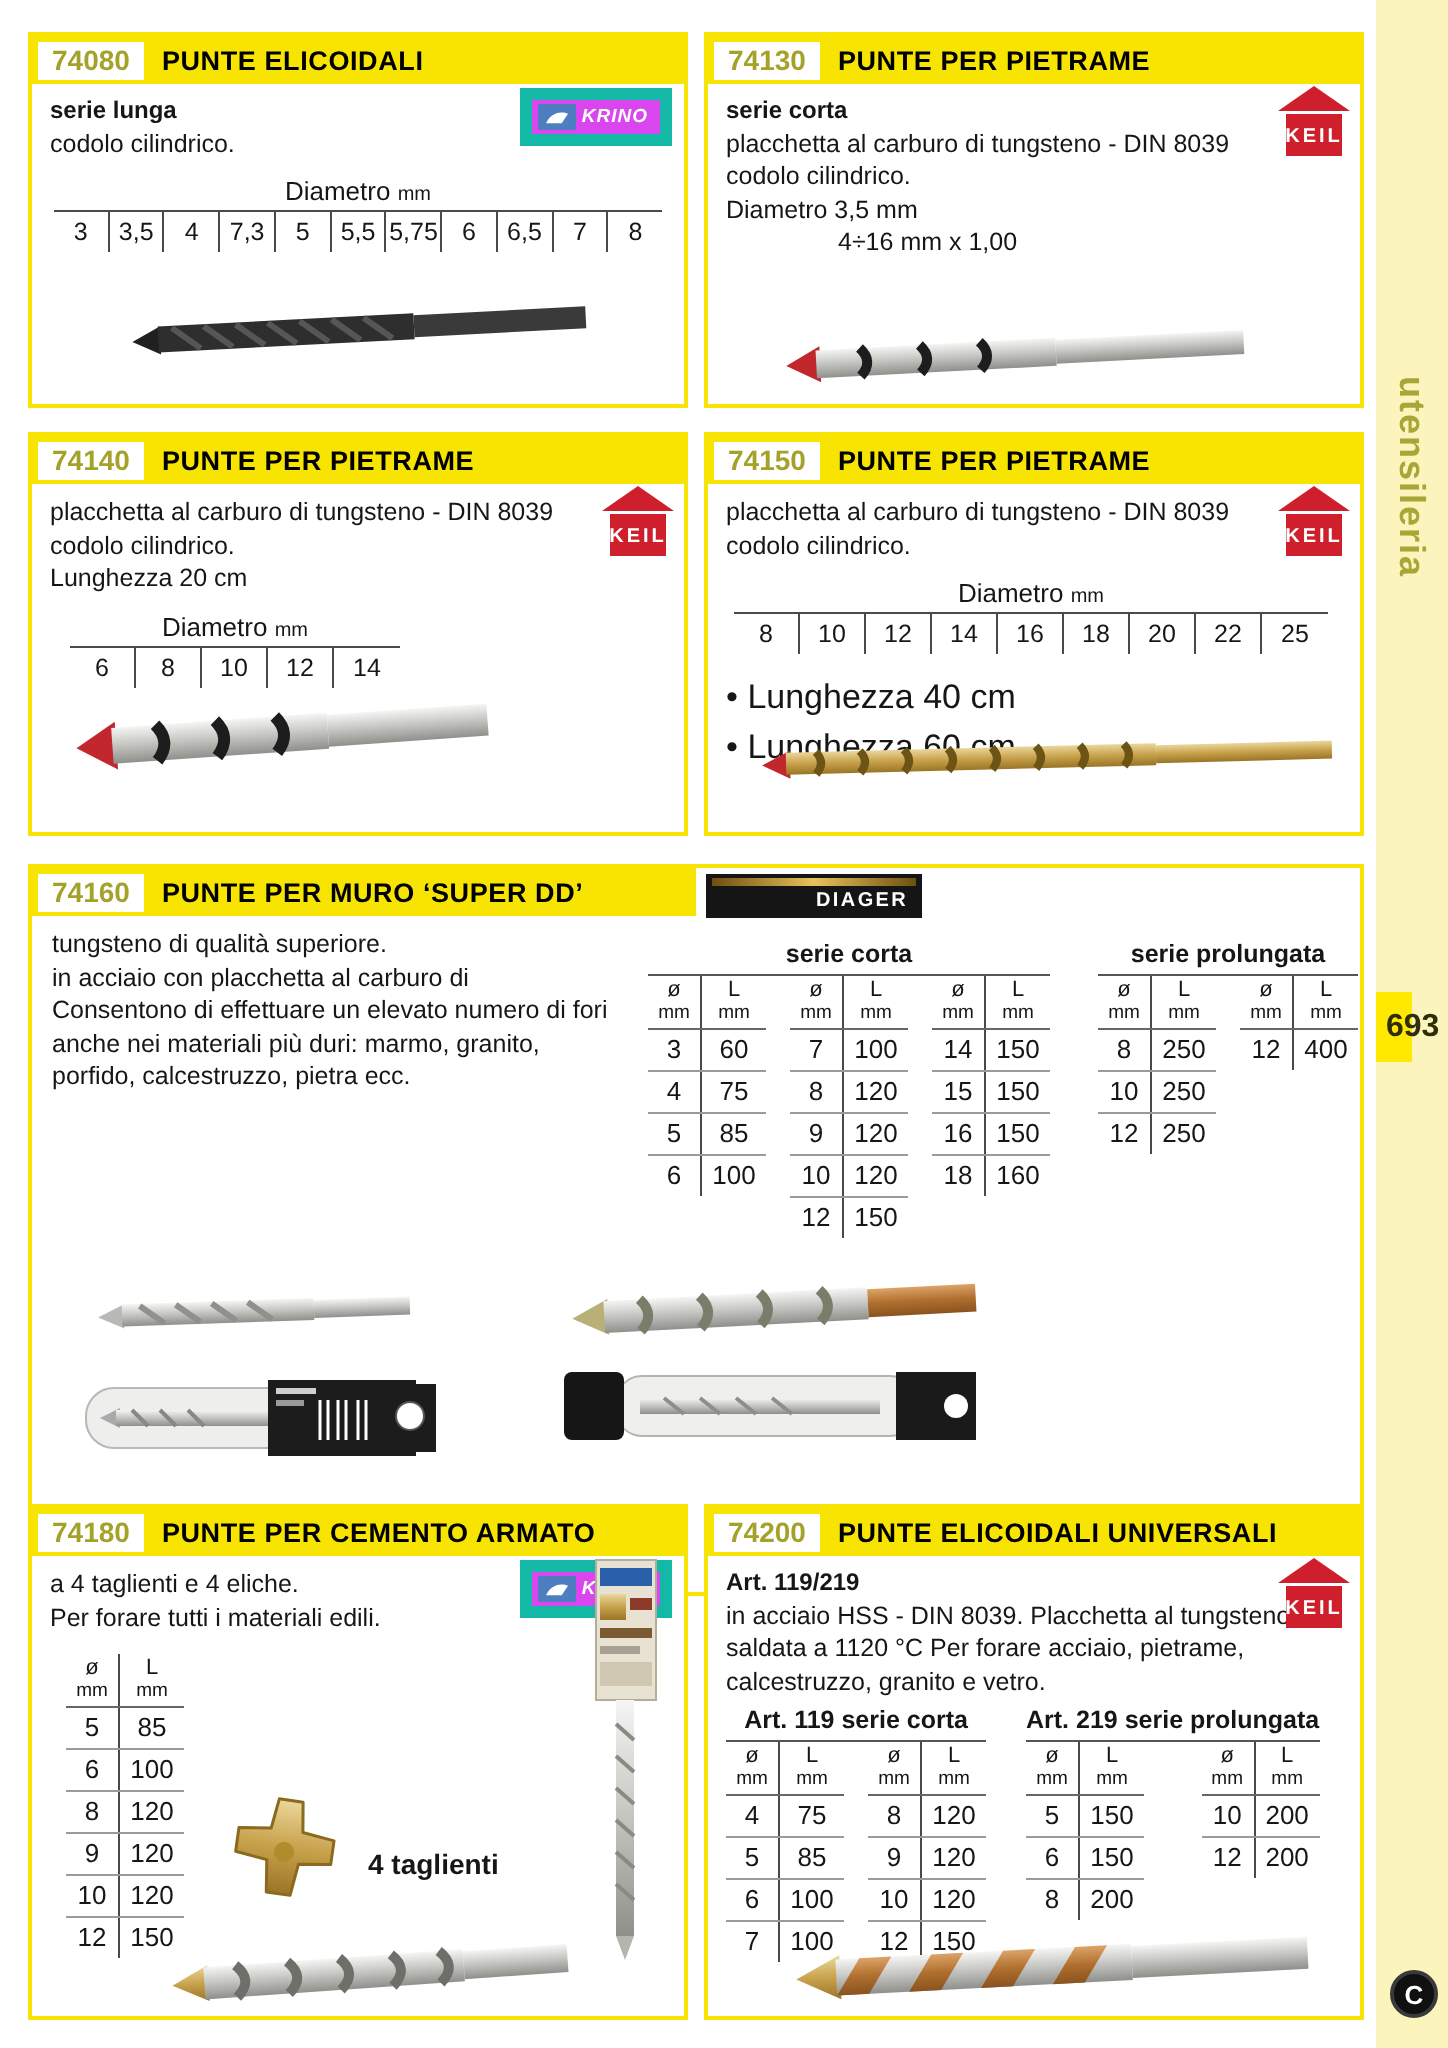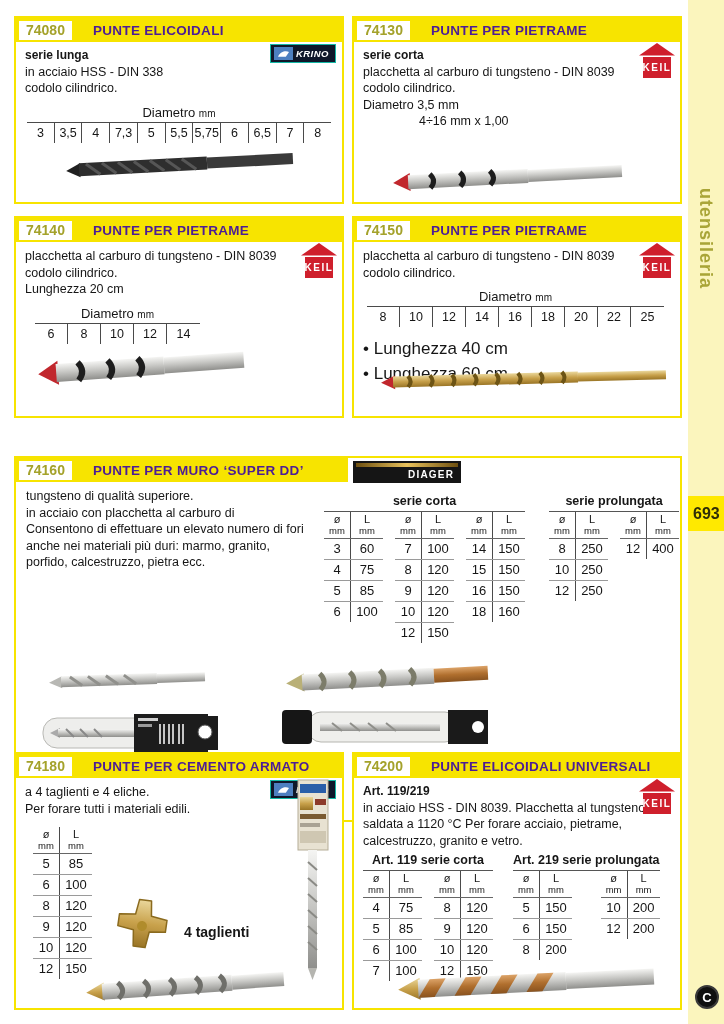--- a/index.html
+++ b/index.html
@@ -5,21 +5,21 @@
   * { margin:0; padding:0; box-sizing:border-box; }
   html,body { background:#ffffff; }
   body { width:724px; height:1024px; position:relative; overflow:hidden;
          font-family:"Liberation Sans","DejaVu Sans",sans-serif; color:#161616; }
 
   
   .box { position:absolute; border:2px solid #f7e400; background:#fff; }
   .box-header { background:#f7e400; height:24px; display:flex; align-items:center; padding:2px 3px; }
   .code-badge { background:#fff; color:#a4a22b; font-weight:bold; font-size:14px;
                 padding:1px 7px; line-height:17px; }
-  .box-title { color:#4c1d95; font-weight:bold; font-size:13.5px; margin-left:21px;
+  .box-title { color:#000000; font-weight:bold; font-size:13.5px; margin-left:9px;
                letter-spacing:.3px; white-space:nowrap; }
   .box-body { position:relative; height:calc(100% - 24px); padding:6px 9px; overflow:hidden; }
   .box-body.noPad { padding:0; }
 
   .bold-intro { font-weight:bold; font-size:12px; line-height:1.3; }
   .desc-line { font-size:12.5px; line-height:1.32; }
   .indent { margin-left:56px; font-size:12.5px; line-height:1.32; }
   .bullets { margin-top:10px; }
   .bullet-line { font-size:17px; line-height:1.45; }
   .bullet-line::before { content:"• "; }
@@ -47,40 +47,40 @@
   .dl-head .dl-cell { font-size:11px; line-height:1.05; padding:2px 0 2px; }
   .dl-head .dl-cell span { display:block; }
   .dl-head .dl-cell .u { font-size:9.5px; }
   .dl-cell { width:32px; text-align:center; }
   .dl-cell.c1 { width:27px; border-right:1.4px solid #4a4a4a; }
   .dl-row { display:flex; }
   .dl-rows .dl-row + .dl-row { border-top:1.3px solid #9a9a9a; }
   .dl-row .dl-cell { font-size:13px; padding:2.5px 0; }
 
   
-  .logo-krino { position:absolute; top:2px; right:6px; background:#0f172a;
-                border:1px solid #14b8a6; display:flex; align-items:center; gap:3px;
+  .logo-krino { position:absolute; top:2px; right:6px; background:#d946ef;
+                border:6px solid #14b8a6; display:flex; align-items:center; gap:3px;
                 padding:2px 6px 2px 3px; }
   .krino-ico { background:#4d7fc0; display:flex; padding:1px 2px; }
   .krino-txt { color:#fff; font-weight:bold; font-style:italic; font-size:9.5px; letter-spacing:.5px; }
   .logo-keil { position:absolute; top:0; right:4px; }
   .logo-diager { position:absolute; top:3px; left:337px; background:#151515;
                  display:inline-flex; flex-direction:column; padding:2px 7px 3px; }
   .diager-band { height:4px; margin:0 -4px 2px; background:linear-gradient(90deg,#6d4f10,#e9c25c,#6d4f10); }
   .diager-txt { color:#fff; font-weight:bold; font-size:10px; letter-spacing:1.2px;margin-left:48px; }
 
   
   .art { position:absolute; }
   .callout { position:absolute; font-weight:bold; font-size:14px; }
 
   
   .side-strip { position:absolute; left:688px; top:0; width:36px; height:1024px; background:#fbf5bd; }
   .side-label { position:absolute; left:7px; top:188px; writing-mode:vertical-rl;
                 font-weight:bold; font-size:18px; letter-spacing:1px; color:#a9a537; }
-  .side-page { position:absolute; left:0; top:496px; width:36px; height:35px; background:#ffe900;
+  .side-page { position:absolute; left:0; top:496px; width:18px; height:35px; background:#ffe900;
                color:#2e2e07; font-weight:bold; font-size:16px; line-height:35px; padding-left:5px; }
   .corner-mark { position:absolute; left:695px; top:985px; width:24px; height:24px; border-radius:50%;
                  background:#101010; color:#fff; font-weight:bold; font-size:13px;
                  display:flex; align-items:center; justify-content:center; border:2px solid #3a3a3a; }
 </style>
 </head>
 <body>
 
 <svg width="0" height="0" style="position:absolute">
   <defs>
@@ -111,21 +111,20 @@
     <div class="logo-krino">
       <span class="krino-ico">
           <svg viewBox="0 0 18 14" width="15" height="11">
             <path d="M2 11 C5 4 12 3 16 5 L12 11 Z" fill="#fff"></path>
           </svg>
         </span>
       <span class="krino-txt">KRINO</span>
     </div>
     <div class="bold-intro">serie lunga</div>
     <div>
-        <div class="desc-line">in acciaio HSS - DIN 338</div>
         <div class="desc-line">codolo cilindrico.</div>
       </div>
     <div class="diam-table full">
       <div class="diam-label"><span>Diametro</span> <span class="u">mm</span></div>
       <div class="diam-values">
           <span class="dval">3</span>
           <span class="dval">3,5</span>
           <span class="dval">4</span>
           <span class="dval">7,3</span>
           <span class="dval">5</span>
@@ -276,21 +275,21 @@
             <path d="M140 9 q5 5.5 0 11"></path>
           <path d="M162 9 q5 5.5 0 11"></path>
             <path d="M184 9 q5 5.5 0 11"></path>
         </g>
         <rect x="200" y="10" width="88" height="9" fill="url(#gold)"></rect>
       </g>
     </svg>
   </div>
 </section>
 
-<section class="box" style="left:14px;top:456px;width:668px;height:366px">
+<section class="box" style="left:14px;top:432px;width:668px;height:366px">
   <header class="box-header" style="width:332px">
     <span class="code-badge">74160</span>
     <span class="box-title">PUNTE PER MURO ‘SUPER DD’</span>
   </header>
   <div class="logo-diager">
     <span class="diager-band"></span>
     <span class="diager-txt">DIAGER</span>
   </div>
   <div class="box-body noPad">
     <div style="position:absolute;left:10px;top:6px;width:312px">

